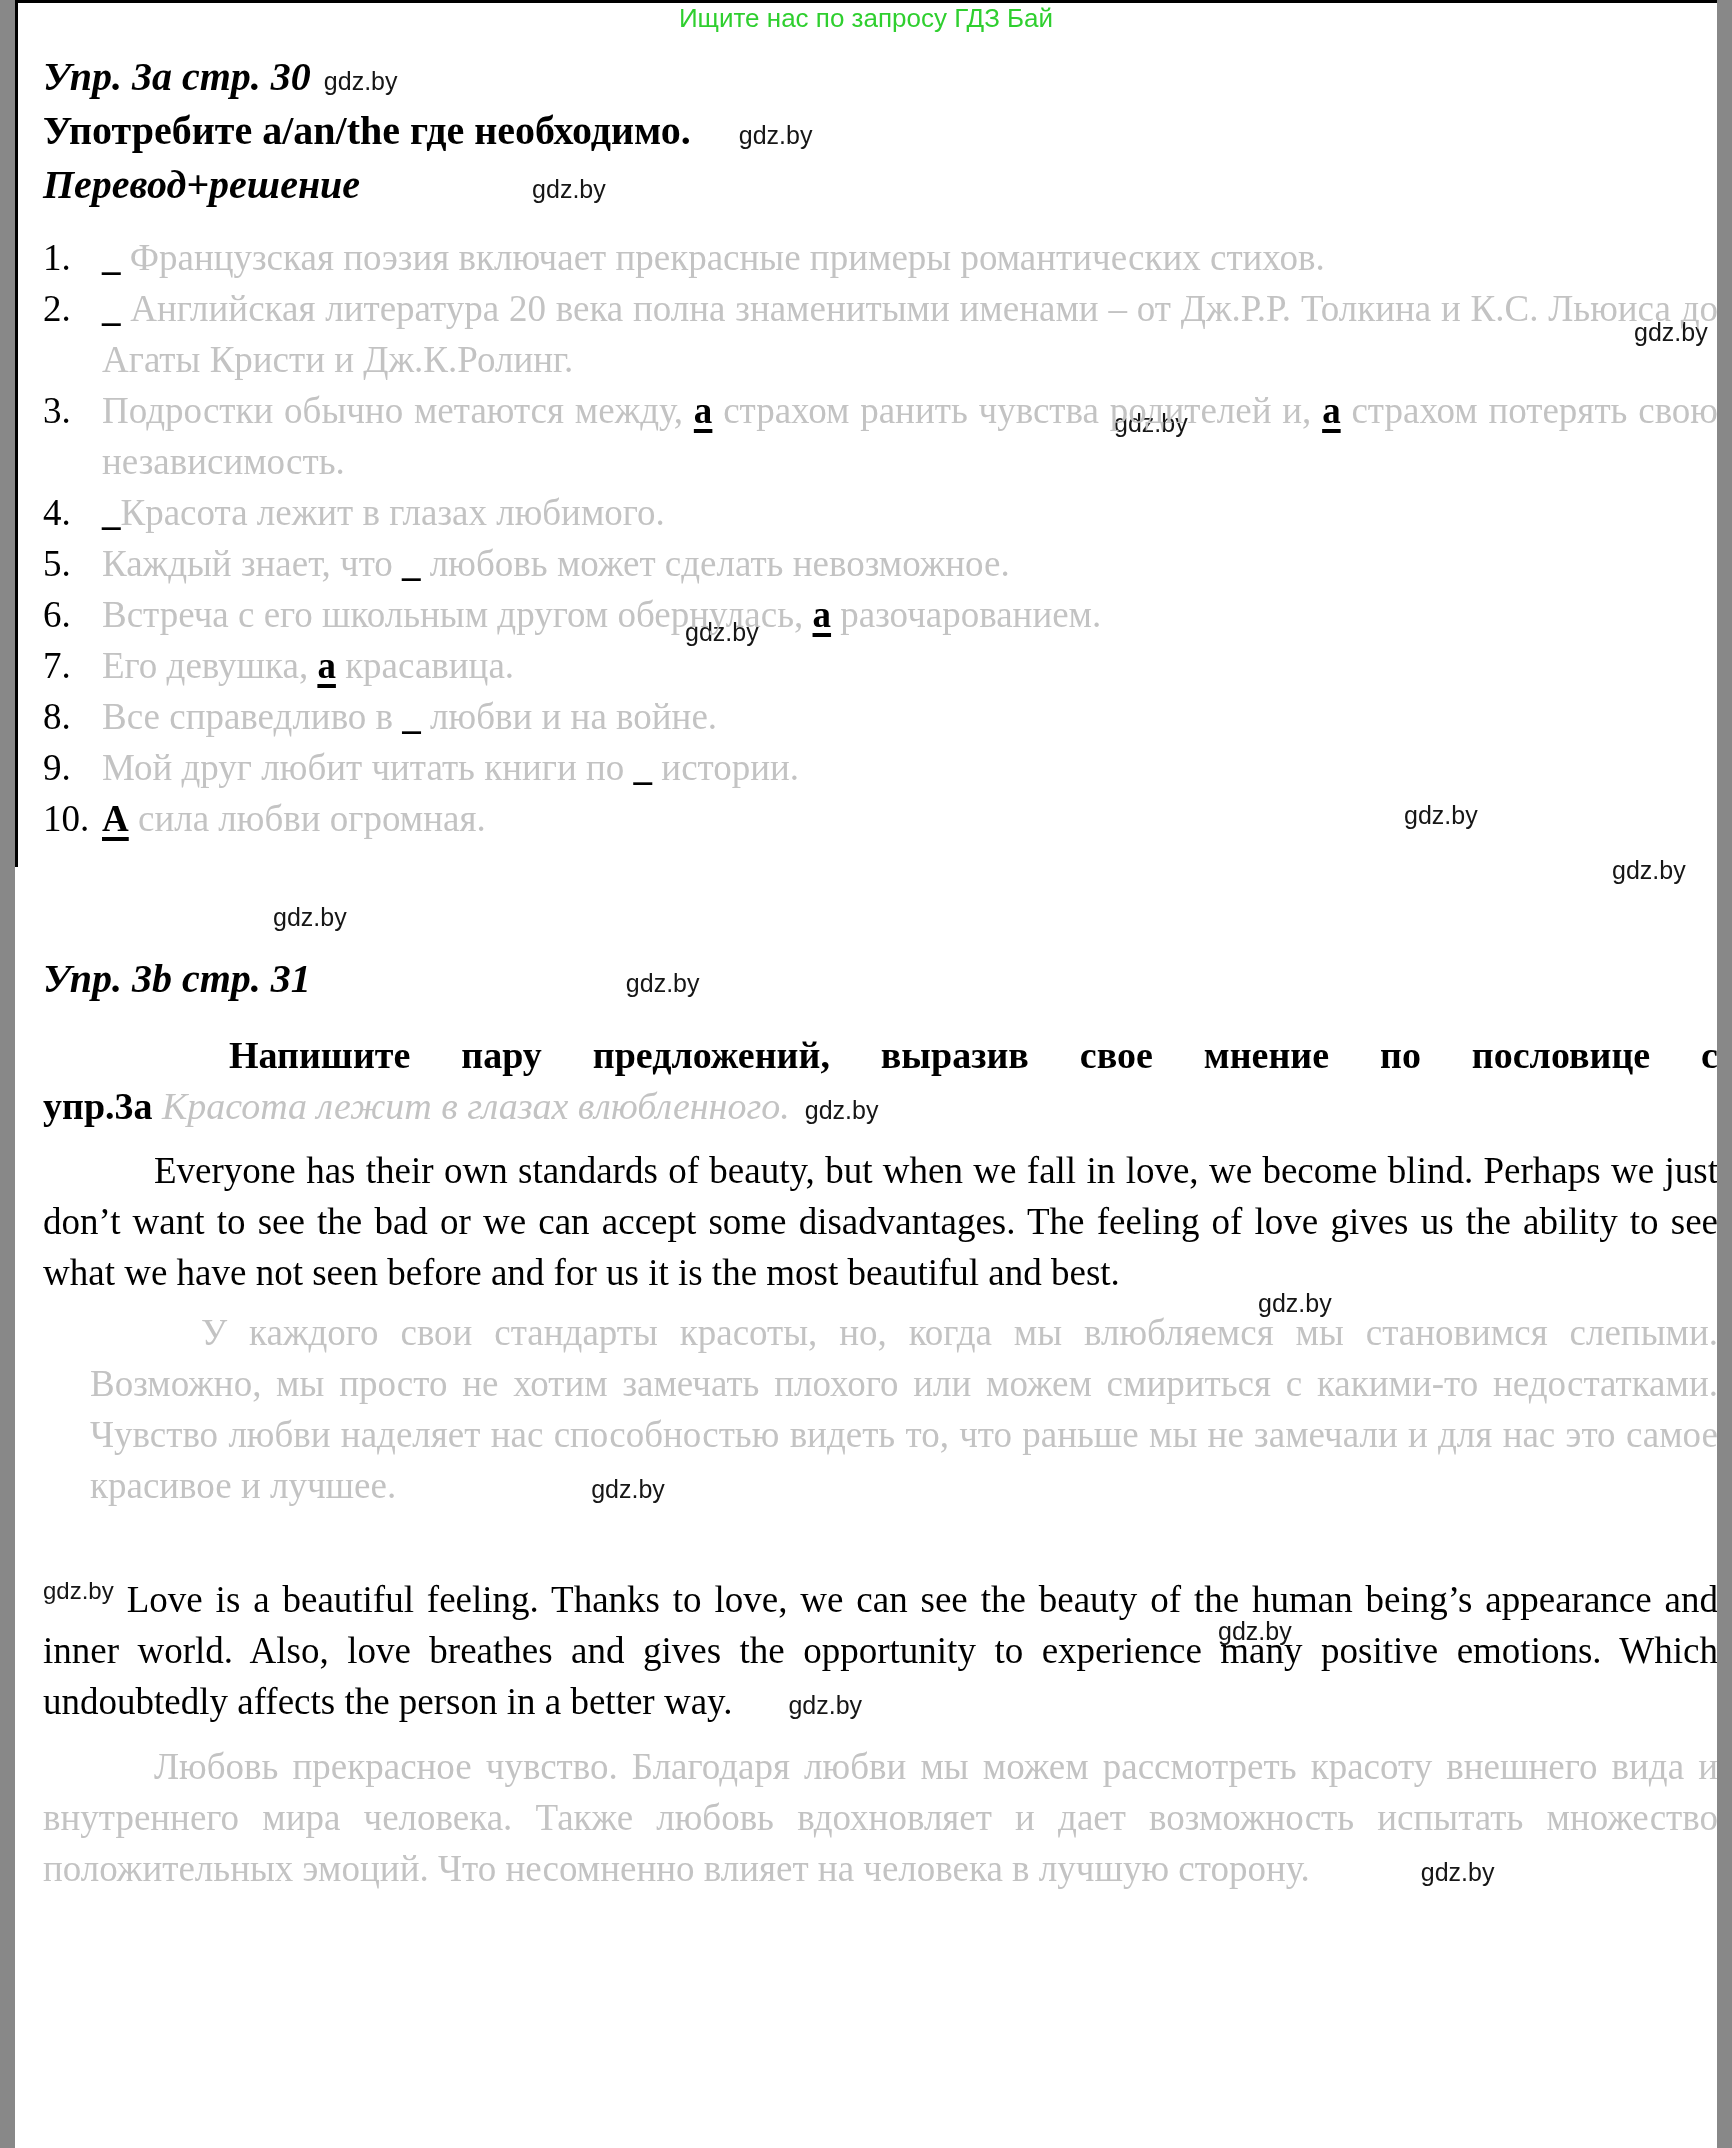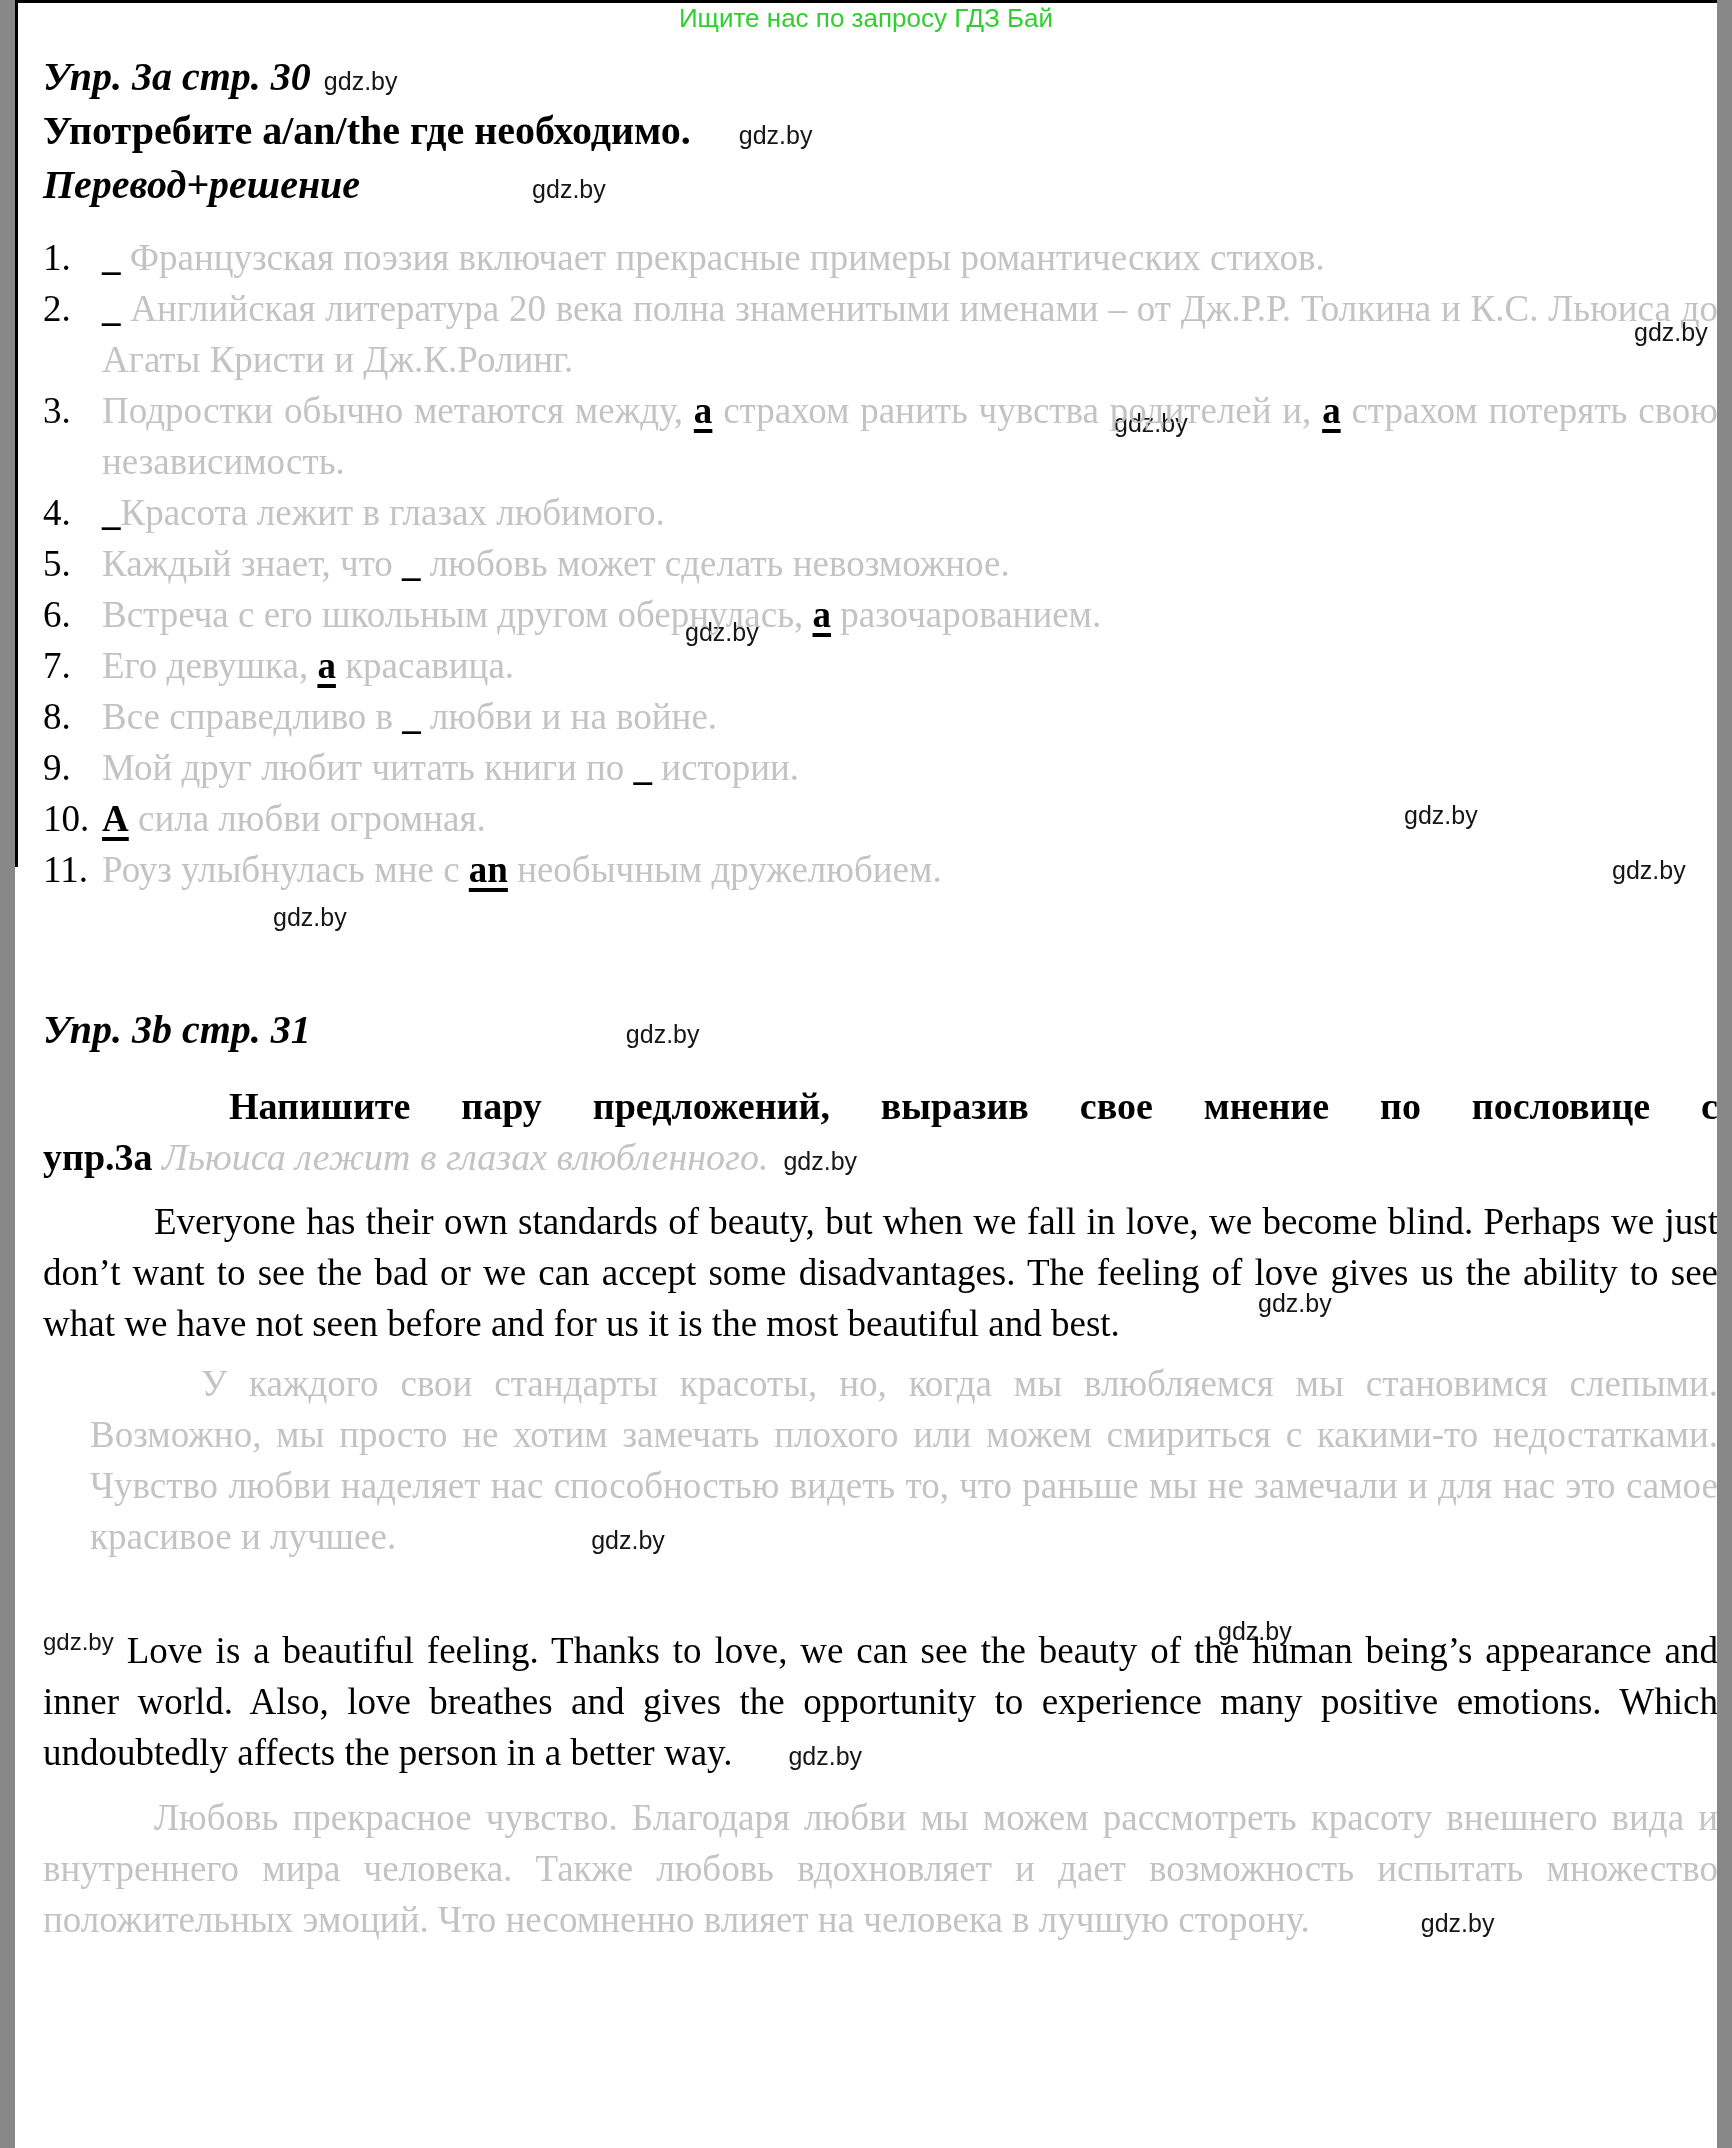--- a/index.html
+++ b/index.html
@@ -147,30 +147,26 @@
           <span class="body"><span class="t">Все справедливо в </span><span class="gap">_</span><span class="t"> любви и на войне.</span></span>
         </div>
         <div class="item">
           <span class="num">9.</span>
           <span class="body"><span class="t">Мой друг любит читать книги по </span><span class="gap">_</span><span class="t"> истории.</span></span>
         </div>
         <div class="item">
           <span class="num">10.</span>
           <span class="body"><span class="art">А</span><span class="t"> сила любви огромная.</span></span>
         </div>
-        <div class="item">
-          <span class="num">11.</span>
-          <span class="body"><span class="t">Роуз улыбнулась мне с </span><span class="art">an</span><span class="t"> необычным дружелюбием.</span></span>
-        </div>
       </div>
 
     <h2><span>Упр. 3b стр. 31</span><span class="wm" style="margin-left:315px;">gdz.by</span></h2>
 
     <div class="task2a">Напишите пару предложений, выразив свое мнение по пословице с</div>
-    <div class="task2b"><span class="ref">упр.3а</span><span> </span><span class="proverb">Льюиса лежит в глазах влюбленного.</span><span class="wm" style="margin-left:15px;">gdz.by</span></div>
+    <div class="task2b"><span class="ref">упр.3а</span><span> </span><span class="proverb">Красота лежит в глазах влюбленного.</span><span class="wm" style="margin-left:15px;">gdz.by</span></div>
 
     <p class="para indent" id="p-en1"><span>Everyone has their own standards of beauty, but when we fall in love, we become blind. Perhaps we just don’t want to see the bad or we can accept some disadvantages. The feeling of love gives us the ability to see what we have not seen before and for us it is the most beautiful and best.</span></p>
 
     <p class="para indent gray" id="p-ru1"><span>У каждого свои стандарты красоты, но, когда мы влюбляемся мы становимся слепыми. Возможно, мы просто не хотим замечать плохого или можем смириться с какими-то недостатками. Чувство любви наделяет нас способностью видеть то, что раньше мы не замечали и для нас это самое красивое и лучшее.</span><span class="wm" style="margin-left:195px;">gdz.by</span></p>
 
     <p class="para" id="p-en2"><span class="wm sup" style="margin-right:13px;">gdz.by</span><span>Love is a beautiful feeling. Thanks to love, we can see the beauty of the human being’s appearance and inner world. Also, love breathes and gives the opportunity to experience many positive emotions. Which undoubtedly affects the person in a better way.</span><span class="wm" style="margin-left:56px;">gdz.by</span></p>
 
     <p class="para indent gray" id="p-ru2"><span>Любовь прекрасное чувство. Благодаря любви мы можем рассмотреть красоту внешнего вида и внутреннего мира человека. Также любовь вдохновляет и дает возможность испытать множество положительных эмоций. Что несомненно влияет на человека в лучшую сторону.</span><span class="wm" style="margin-left:111px;">gdz.by</span></p>
 
 

